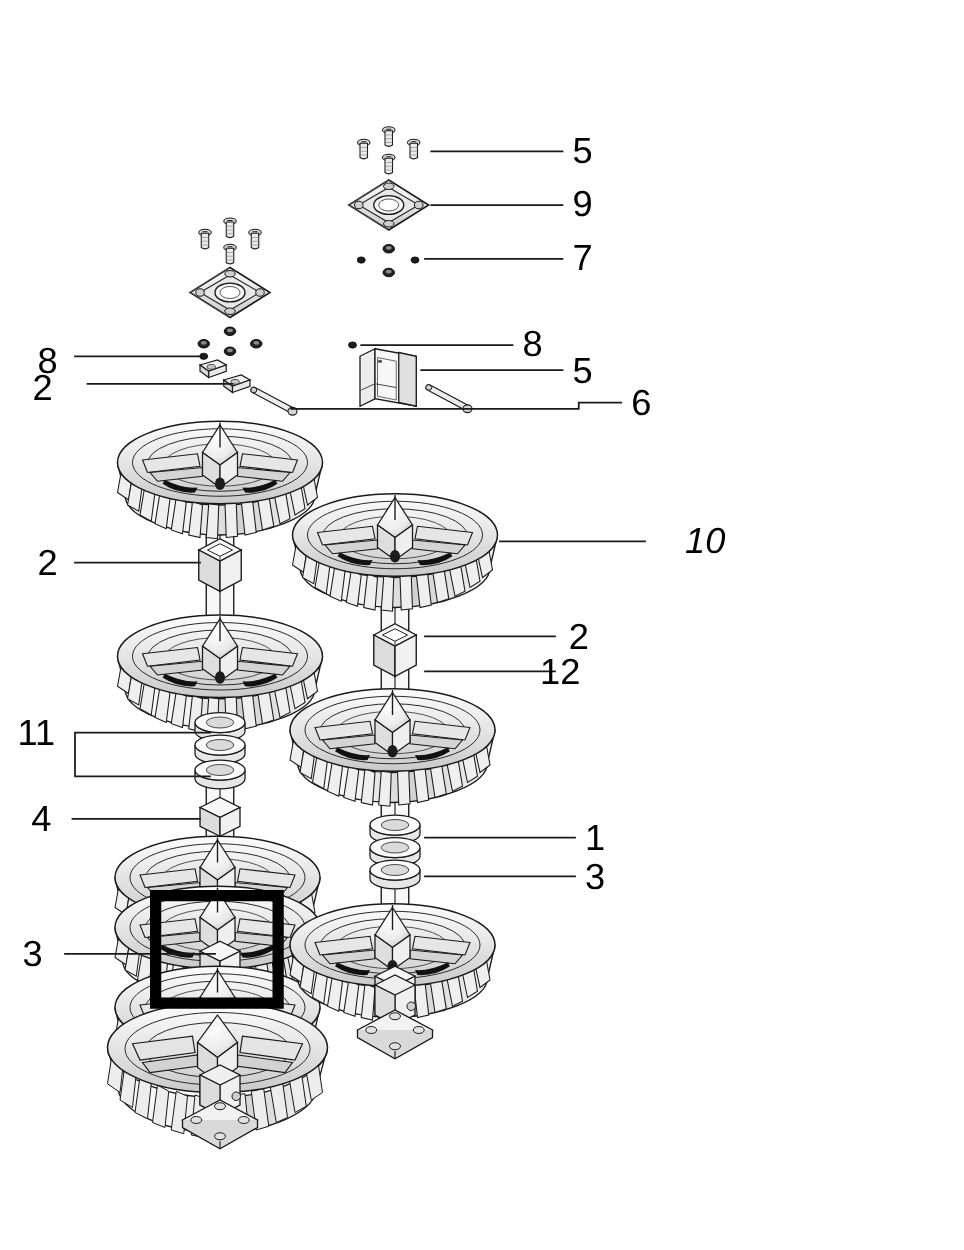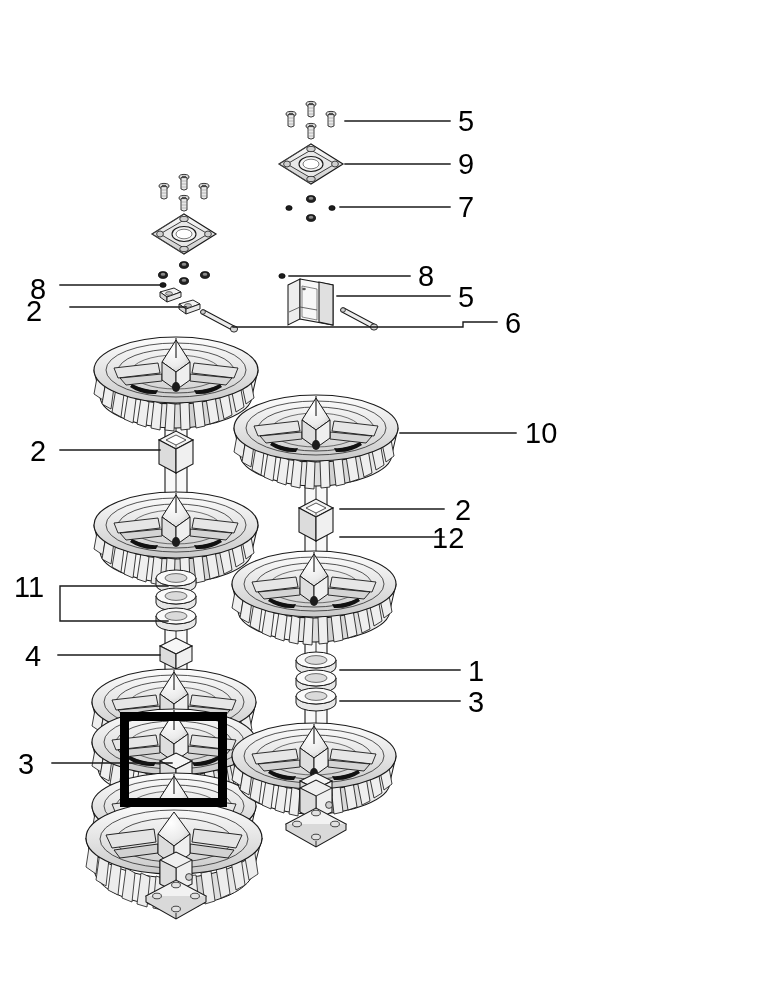--- a/index.html
+++ b/index.html
@@ -396,21 +396,21 @@
 
   <div id="callout-layer">
       <div class="callout-num" style="left: 458px; top: 107px;">5</div>
       <div class="callout-num" style="left: 458px; top: 150px;">9</div>
       <div class="callout-num" style="left: 458px; top: 193px;">7</div>
       <div class="callout-num" style="left: 418px; top: 262px;">8</div>
       <div class="callout-num" style="left: 458px; top: 283px;">5</div>
       <div class="callout-num" style="left: 505px; top: 309px;">6</div>
       <div class="callout-num" style="left: 30px; top: 275px;">8</div>
       <div class="callout-num" style="left: 26px; top: 297px;">2</div>
-      <div class="callout-num" style="left: 525px; top: 419px;">10</div>
+      <div class="callout-num" style="left: 548px; top: 419px; font-style: italic;">10</div>
       <div class="callout-num" style="left: 455px; top: 496px;">2</div>
       <div class="callout-num" style="left: 432px; top: 524px;">12</div>
       <div class="callout-num" style="left: 30px; top: 437px;">2</div>
       <div class="callout-num" style="left: 14px; top: 573px; text-align: right;">11</div>
       <div class="callout-num" style="left: 25px; top: 642px;">4</div>
       <div class="callout-num" style="left: 468px; top: 657px;">1</div>
       <div class="callout-num" style="left: 468px; top: 688px;">3</div>
       <div class="callout-num" style="left: 18px; top: 750px;">3</div>
     </div>
 

